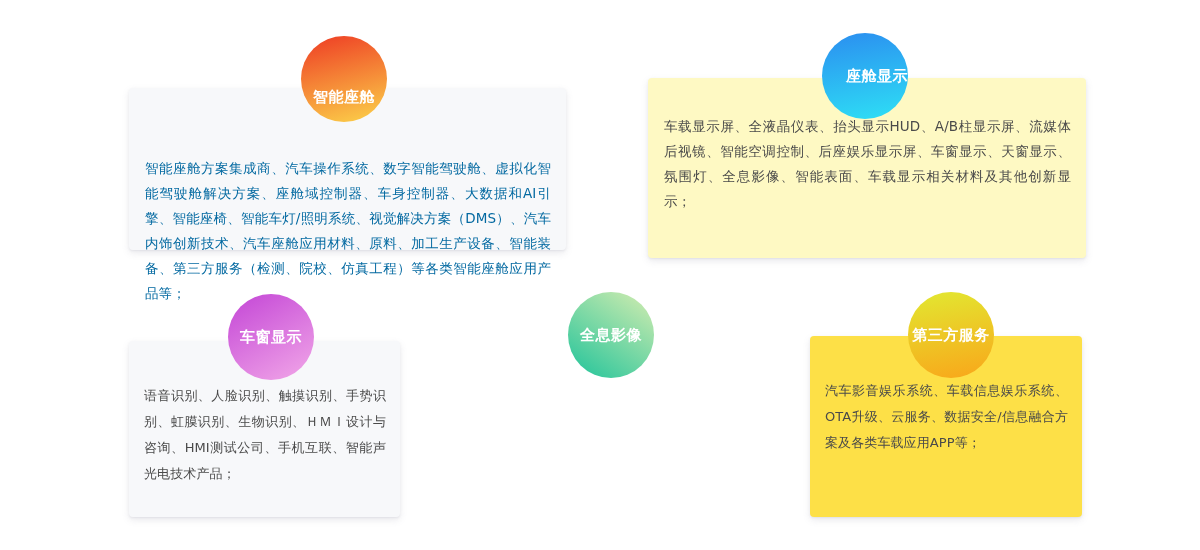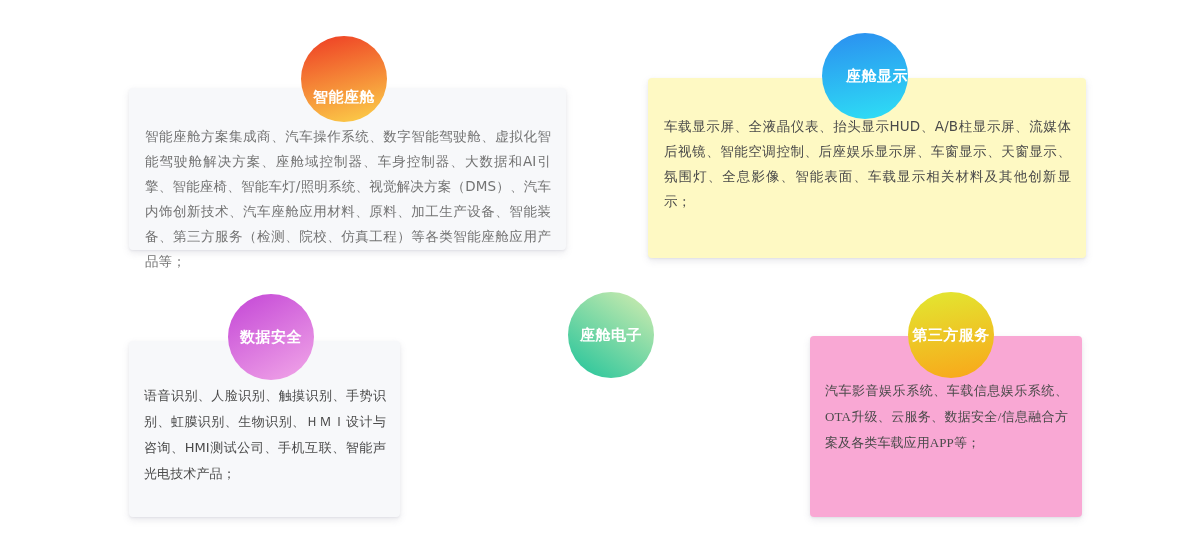--- a/index.html
+++ b/index.html
@@ -96,44 +96,44 @@
 
   #card-cockpit-entertain  { left: 810px; top: 336px; width: 272px; height: 181px; }
   #badge-cockpit-entertain { left: 908px; top: 292px; }
 </style>
 </head>
 <body style="background: rgb(255, 255, 255);">
 
 <div id="board">
 
   <div class="card wide" id="card-smart-cockpit" style="background: rgb(247, 248, 250);">
-    <div class="card-body" style="color: #737373;">智能座舱方案集成商、汽车操作系统、数字智能驾驶舱、虚拟化智能驾驶舱解决方案、座舱域控制器、车身控制器、大数据和AI引擎、智能座椅、智能车灯/照明系统、视觉解决方案（DMS）、汽车内饰创新技术、汽车座舱应用材料、原料、加工生产设备、智能装备、第三方服务（检测、院校、仿真工程）等各类智能座舱应用产品等；</div>
+    <div class="card-body" style="color: #0369a1; margin-top: 32px;">智能座舱方案集成商、汽车操作系统、数字智能驾驶舱、虚拟化智能驾驶舱解决方案、座舱域控制器、车身控制器、大数据和AI引擎、智能座椅、智能车灯/照明系统、视觉解决方案（DMS）、汽车内饰创新技术、汽车座舱应用材料、原料、加工生产设备、智能装备、第三方服务（检测、院校、仿真工程）等各类智能座舱应用产品等；</div>
   </div>
   <div class="badge" id="badge-smart-cockpit" style="background: linear-gradient(165deg, rgb(238, 59, 36) 0%, rgb(252, 211, 74) 100%);">
     <span class="badge-label" style="color: rgb(255, 255, 255); margin-top: 37px;">智能座舱</span>
   </div>
 
   <div class="card wide" id="card-cockpit-display" style="background: #fef9c3;">
     <div class="card-body" style="color: rgb(74, 74, 74);">车载显示屏、全液晶仪表、抬头显示HUD、A/B柱显示屏、流媒体后视镜、智能空调控制、后座娱乐显示屏、车窗显示、天窗显示、氛围灯、全息影像、智能表面、车载显示相关材料及其他创新显示；</div>
   </div>
   <div class="badge" id="badge-cockpit-display" style="background: linear-gradient(170deg, rgb(43, 142, 240) 0%, rgb(46, 224, 245) 100%);">
     <span class="badge-label" style="color: rgb(255, 255, 255);">座舱显示</span>
   </div>
 
   <div class="card narrow" id="card-multimodal" style="background: rgb(247, 248, 250);">
     <div class="card-body" style="color: rgb(74, 74, 74);">语音识别、人脸识别、触摸识别、手势识别、虹膜识别、生物识别、ＨＭＩ设计与咨询、HMI测试公司、手机互联、智能声光电技术产品；</div>
   </div>
   <div class="badge" id="badge-multimodal" style="background: linear-gradient(150deg, rgb(195, 69, 214) 0%, rgb(242, 168, 232) 100%);">
-    <span class="badge-label" style="color: rgb(255, 255, 255);">数据安全</span>
+    <span class="badge-label" style="color: rgb(255, 255, 255);">车窗显示</span>
   </div>
 
   <div class="badge" id="badge-cockpit-electronics" style="background: linear-gradient(215deg, rgb(214, 237, 176) 0%, rgb(30, 195, 154) 100%);">
-    <span class="badge-label" style="color: rgb(255, 255, 255);">座舱电子</span>
+    <span class="badge-label" style="color: rgb(255, 255, 255);">全息影像</span>
   </div>
 
-  <div class="card narrow" id="card-cockpit-entertain" style="background: #f9a8d4; font-family: Liberation Serif, serif;">
+  <div class="card narrow" id="card-cockpit-entertain" style="background: #fde047;">
     <div class="card-body" style="color: rgb(74, 74, 74);">汽车影音娱乐系统、车载信息娱乐系统、OTA升级、云服务、数据安全/信息融合方案及各类车载应用APP等；</div>
   </div>
   <div class="badge" id="badge-cockpit-entertain" style="background: linear-gradient(170deg, rgb(226, 232, 49) 0%, rgb(249, 166, 26) 100%);">
     <span class="badge-label" style="color: rgb(255, 255, 255);">第三方服务</span>
   </div>
 
 </div>
 
 </body></html>

